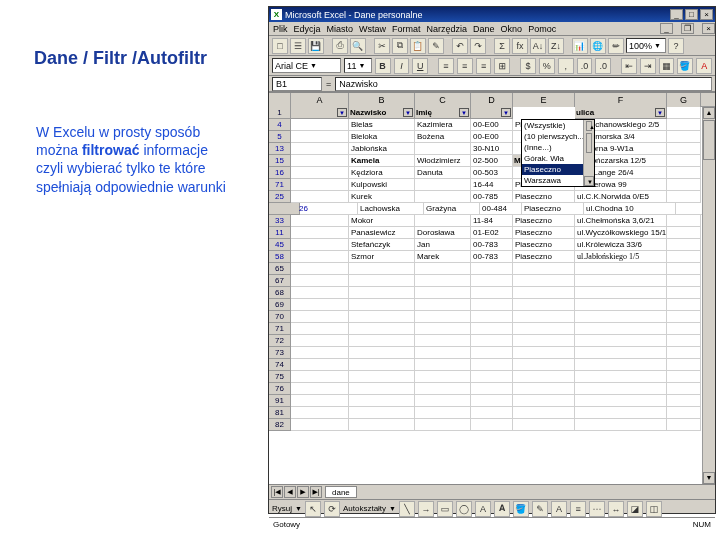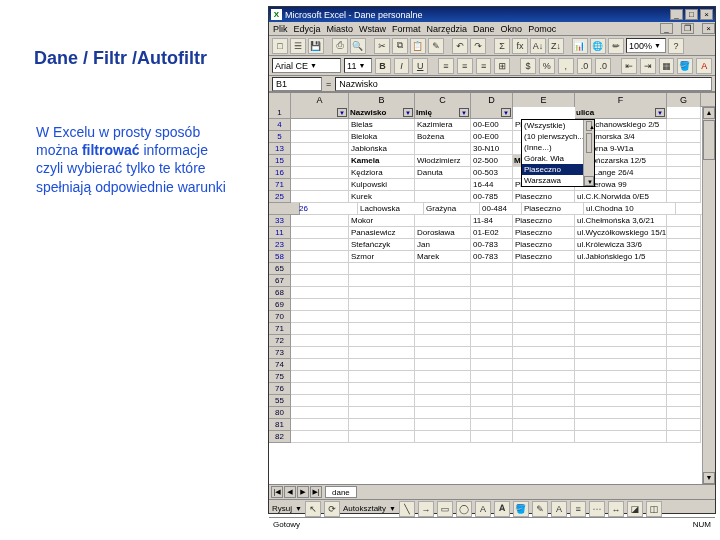--- a/index.html
+++ b/index.html
@@ -484,37 +484,37 @@
           <div class="rowhdr" style="color: rgb(0, 0, 170);">11</div>
           <div class="cell" style="width: 58px;"></div>
           <div class="cell" style="width: 66px;">Panasiewicz</div>
           <div class="cell" style="width: 56px;">Dorosława</div>
           <div class="cell" style="width: 42px;">01-E02</div>
           <div class="cell" style="width: 62px;">Piaseczno</div>
           <div class="cell" style="width: 92px;">ul.Wyczółkowskiego 15/10</div>
           <div class="cell" style="width: 34px;"></div>
         </div>
         <div class="row">
-          <div class="rowhdr" style="color: rgb(0, 0, 170);">23</div>
+          <div class="rowhdr" style="color: rgb(0, 0, 170);">45</div>
           <div class="cell" style="width: 58px;"></div>
           <div class="cell" style="width: 66px;">Stefańczyk</div>
           <div class="cell" style="width: 56px;">Jan</div>
           <div class="cell" style="width: 42px;">00-783</div>
           <div class="cell" style="width: 62px;">Piaseczno</div>
           <div class="cell" style="width: 92px;">ul.Królewicza 33/6</div>
           <div class="cell" style="width: 34px;"></div>
         </div>
         <div class="row">
           <div class="rowhdr" style="color: rgb(0, 0, 170);">58</div>
           <div class="cell" style="width: 58px;"></div>
           <div class="cell" style="width: 66px;">Szmor</div>
           <div class="cell" style="width: 56px;">Marek</div>
           <div class="cell" style="width: 42px;">00-783</div>
           <div class="cell" style="width: 62px;">Piaseczno</div>
-          <div class="cell" style="width: 92px;">ul.Jabłońskiego 1/5</div>
+          <div class="cell" style="width: 92px; font-family: Liberation Serif, serif;">ul.Jabłońskiego 1/5</div>
           <div class="cell" style="width: 34px;"></div>
         </div>
         <div class="row">
           <div class="rowhdr">65</div>
           <div class="cell" style="width: 58px;"></div>
           <div class="cell" style="width: 66px;"></div>
           <div class="cell" style="width: 56px;"></div>
           <div class="cell" style="width: 42px;"></div>
           <div class="cell" style="width: 62px;"></div>
           <div class="cell" style="width: 92px;"></div>
@@ -614,31 +614,21 @@
           <div class="rowhdr">76</div>
           <div class="cell" style="width: 58px;"></div>
           <div class="cell" style="width: 66px;"></div>
           <div class="cell" style="width: 56px;"></div>
           <div class="cell" style="width: 42px;"></div>
           <div class="cell" style="width: 62px;"></div>
           <div class="cell" style="width: 92px;"></div>
           <div class="cell" style="width: 34px;"></div>
         </div>
         <div class="row">
-          <div class="rowhdr">55</div>
-          <div class="cell" style="width: 58px;"></div>
-          <div class="cell" style="width: 66px;"></div>
-          <div class="cell" style="width: 56px;"></div>
-          <div class="cell" style="width: 42px;"></div>
-          <div class="cell" style="width: 62px;"></div>
-          <div class="cell" style="width: 92px;"></div>
-          <div class="cell" style="width: 34px;"></div>
-        </div>
-        <div class="row">
-          <div class="rowhdr">80</div>
+          <div class="rowhdr">91</div>
           <div class="cell" style="width: 58px;"></div>
           <div class="cell" style="width: 66px;"></div>
           <div class="cell" style="width: 56px;"></div>
           <div class="cell" style="width: 42px;"></div>
           <div class="cell" style="width: 62px;"></div>
           <div class="cell" style="width: 92px;"></div>
           <div class="cell" style="width: 34px;"></div>
         </div>
         <div class="row">
           <div class="rowhdr">81</div>

